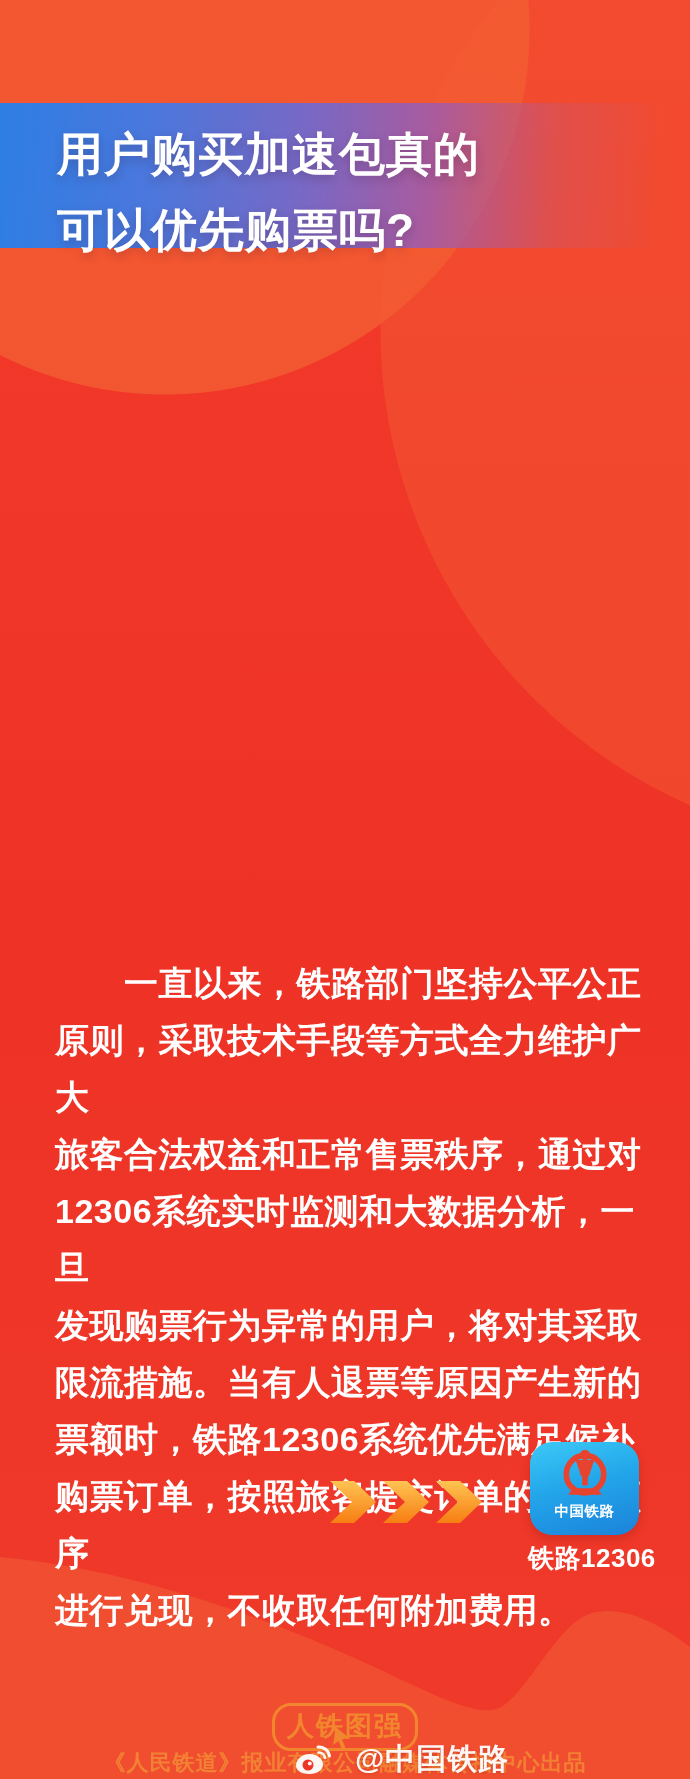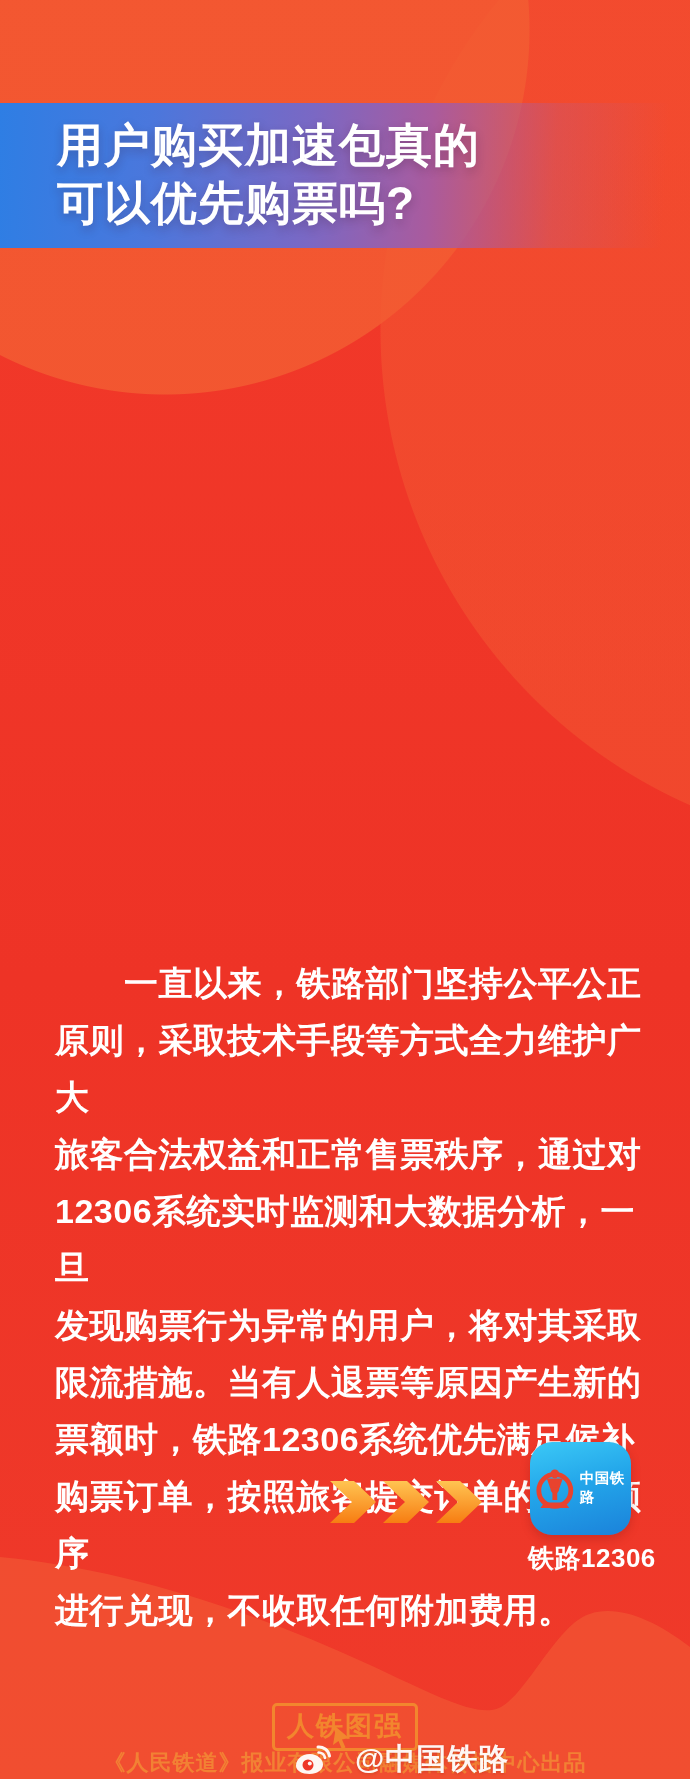--- a/index.html
+++ b/index.html
@@ -13,48 +13,48 @@
       linear-gradient(180deg,#f23a2a 0%,#ee3326 55%,#ef3a2a 100%);
   }
   
   .wave{position:absolute;left:0;top:1539px;}
   
   .title-box{
     position:absolute;left:0;top:103px;width:690px;height:145px;
     background:linear-gradient(93deg,#2e7ee4 0%,#4b77dc 22%,#7a68c4 45%,#a95b9e 62%,rgba(196,88,122,.38) 80%,rgba(196,88,122,0) 96%);
   }
   .title-text{
-    padding:13px 0 0 57px;color:#fff;font-weight:bold;font-size:46px;line-height:58px;
+    padding:13px 0 0 57px;color:#fff;font-weight:bold;font-size:46px;line-height:76px;
     letter-spacing:1px;white-space:pre-line;text-shadow:0 4px 10px rgba(60,20,40,.25);
   }
   
   .para{
     position:absolute;left:55px;width:592px;color:#fff;font-weight:bold;
     font-size:34px;line-height:57px;letter-spacing:.5px;white-space:pre-line;
   }
   .para-1{top:438px;}
   .para-2{top:955px;}
   
   .arrows{position:absolute;left:330px;top:1481px;width:152px;height:42px;}
   
   .app-icon{
-    position:absolute;left:530px;top:1442px;width:101px;height:93px;border-radius:22px;
+    position:absolute;left:530px;top:1442px;width:109px;height:93px;border-radius:22px;
     background:linear-gradient(165deg,#3cc9f6 0%,#23a6ea 45%,#1b82da 100%);
     box-shadow:0 4px 10px rgba(120,20,20,.25);
-    display:flex;flex-direction:row;align-items:center;justify-content:flex-start;
+    display:flex;flex-direction:column;align-items:center;justify-content:flex-start;
   }
   .app-emblem{margin-top:6px;}
   .app-icon-label{color:#fff;font-size:14.5px;font-weight:bold;letter-spacing:.5px;margin-top:-2px;}
   .app-name{
     position:absolute;left:528px;top:1541px;color:#fff;font-size:26px;font-weight:bold;letter-spacing:.5px;
   }
   
   .badge{
     position:absolute;left:50%;transform:translateX(-50%);top:1703px;
-    border:3px solid #f2862e;border-radius:5px;padding:2px 12px 4px 12px;
+    border:3px solid #f2862e;border-radius:19px;padding:2px 12px 4px 12px;
     color:#f2862e;font-size:27px;font-weight:bold;letter-spacing:2px;white-space:nowrap;
   }
   .badge-cursor{position:absolute;left:50%;margin-left:-14px;top:1727px;}
   .credit{
     position:absolute;left:0;top:1748px;width:690px;text-align:center;
     color:#f28134;font-size:22px;font-weight:bold;letter-spacing:1px;
   }
   .watermark{
     position:absolute;left:294px;top:1739px;display:flex;align-items:center;gap:23px;
     color:#fff;opacity:.95;font-size:30px;font-weight:bold;letter-spacing:1px;

